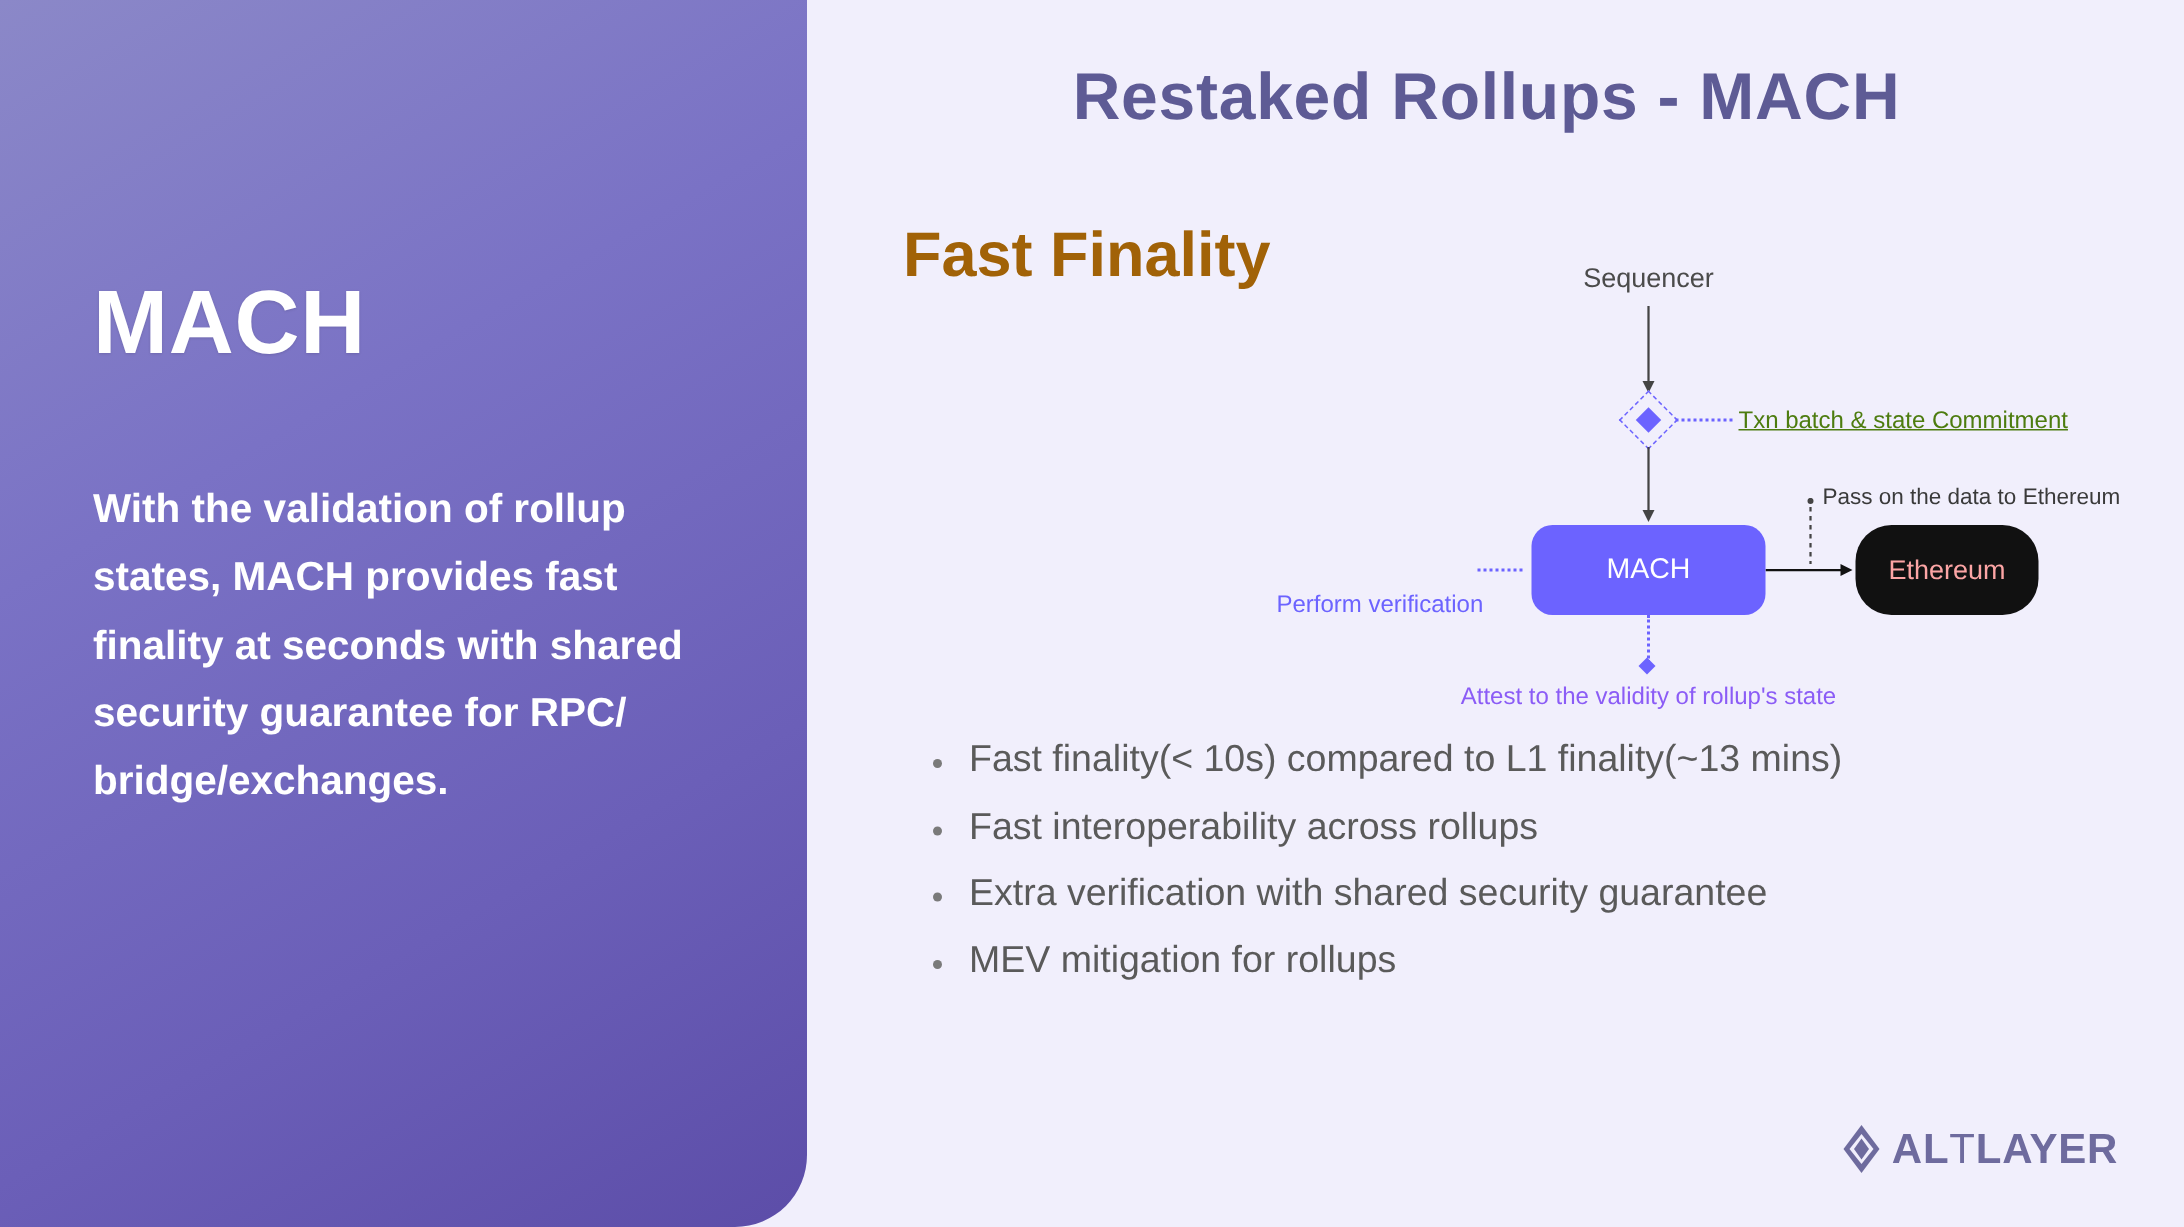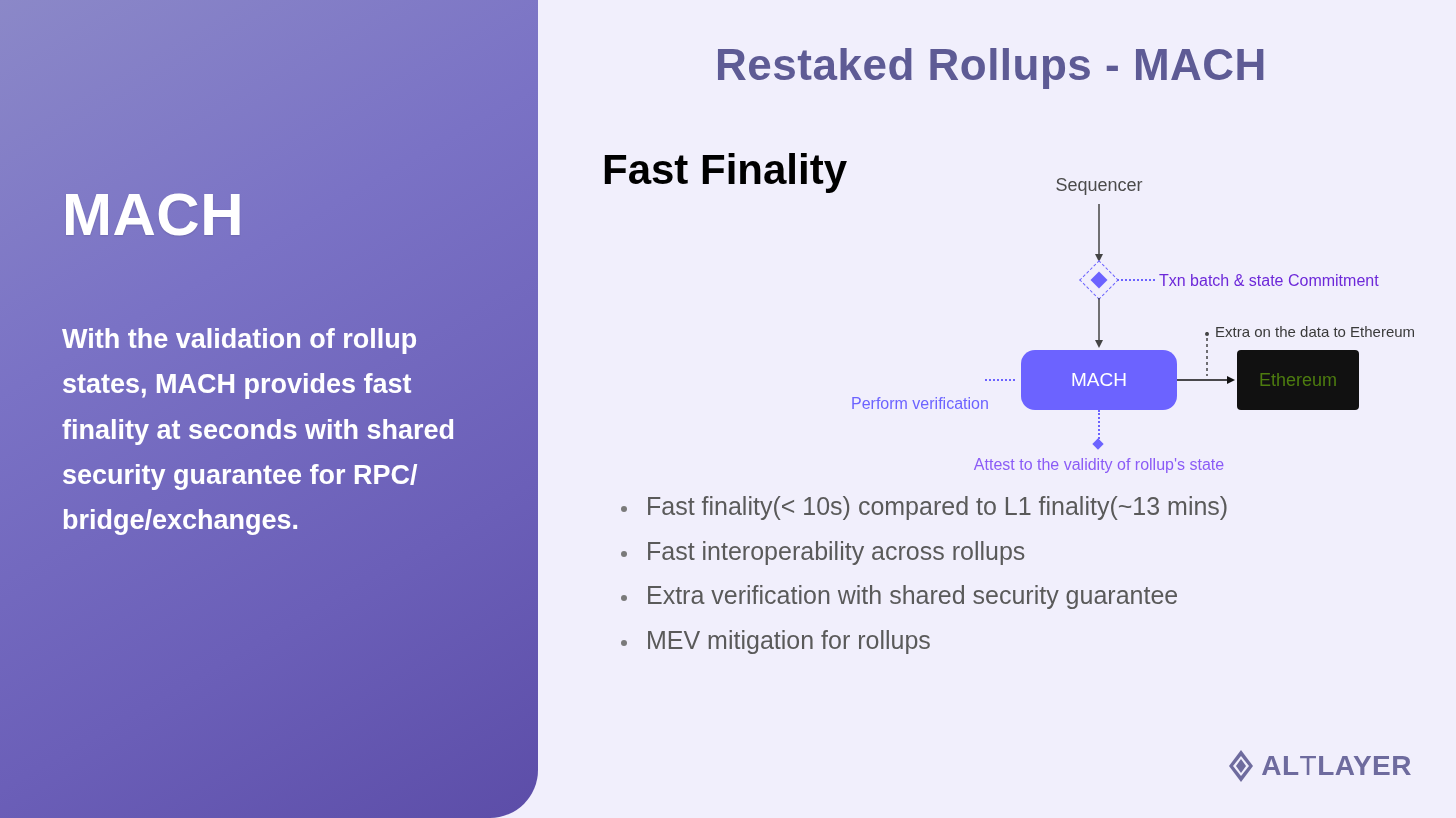--- a/index.html
+++ b/index.html
@@ -39,21 +39,21 @@
     text-align: center;
     font-size: 44px;
     font-weight: 800;
     color: #5e5b95;
     letter-spacing: 0.5px;
     margin-bottom: 56px;
   }
   .subtitle {
     font-size: 42px;
     font-weight: 800;
-    color: #000000;
+    color: #a16207;
     margin-bottom: 16px;
   }
 
   
   .diagram {
     position: absolute;
     left: 845px;
     top: 160px;
     width: 600px;
     height: 330px;
@@ -80,22 +80,23 @@
     position: absolute;
     left: 50%; top: 50%;
     width: 12px; height: 12px;
     background: #6c63ff;
     transform: translate(-50%, -50%) rotate(0deg);
   }
   .txn-label {
     position: absolute;
     left: 314px; top: 112px;
     font-size: 16px;
-    color: #6d28d9;
+    color: #4d7c0f;
     white-space: nowrap;
+    text-decoration: underline;
   }
   .txn-dots {
     position: absolute;
     left: 272px; top: 119px;
     width: 38px;
     border-top: 2px dotted #6c63ff;
   }
   .mach-box {
     position: absolute;
     left: 176px; top: 190px;
@@ -107,22 +108,22 @@
     align-items: center;
     justify-content: center;
     font-size: 19px;
     font-weight: 500;
   }
   .eth-box {
     position: absolute;
     left: 392px; top: 190px;
     width: 122px; height: 60px;
     background: #111;
-    color: #4d7c0f;
-    border-radius: 4px;
+    color: #fca5a5;
+    border-radius: 24px;
     display: flex;
     align-items: center;
     justify-content: center;
     font-size: 18px;
     font-weight: 500;
   }
   .perform-label {
     position: absolute;
     left: 6px; top: 211px;
     font-size: 16px;
@@ -240,21 +241,21 @@
 
   <svg class="arrowline" style="left:332px; top:214px; width:60px; height:12px;">
     <line x1="0" y1="6" x2="52" y2="6" stroke="#111" stroke-width="1.5"></line>
     <polygon points="58,6 50,2 50,10" fill="#111"></polygon>
   </svg>
 
   <svg class="arrowline" style="left:358px; top:172px; width:8px; height:44px;">
     <line x1="4" y1="0" x2="4" y2="44" stroke="#444" stroke-width="1.5" stroke-dasharray="3 3"></line>
     <circle cx="4" cy="2" r="2" fill="#444"></circle>
   </svg>
-  <div class="pass-label">Extra on the data to Ethereum</div>
+  <div class="pass-label">Pass on the data to Ethereum</div>
 
   <div class="perform-label">Perform verification</div>
   <div class="perform-dots"></div>
 
   <div class="attest-dots"></div>
   <div class="attest-diamond"></div>
   <div class="attest-label">Attest to the validity of rollup's state</div>
 </div>
 
 <ul class="bullets">

